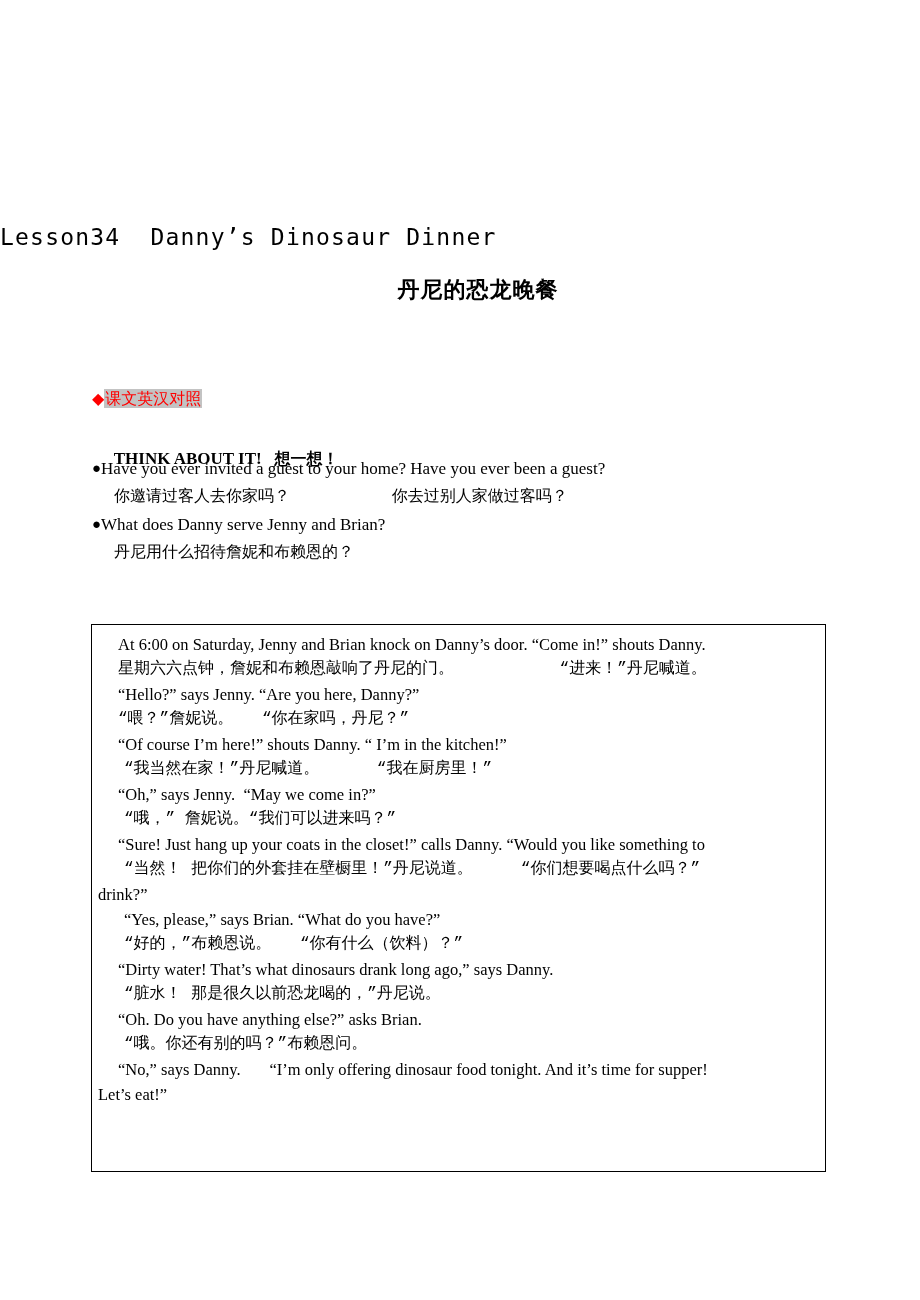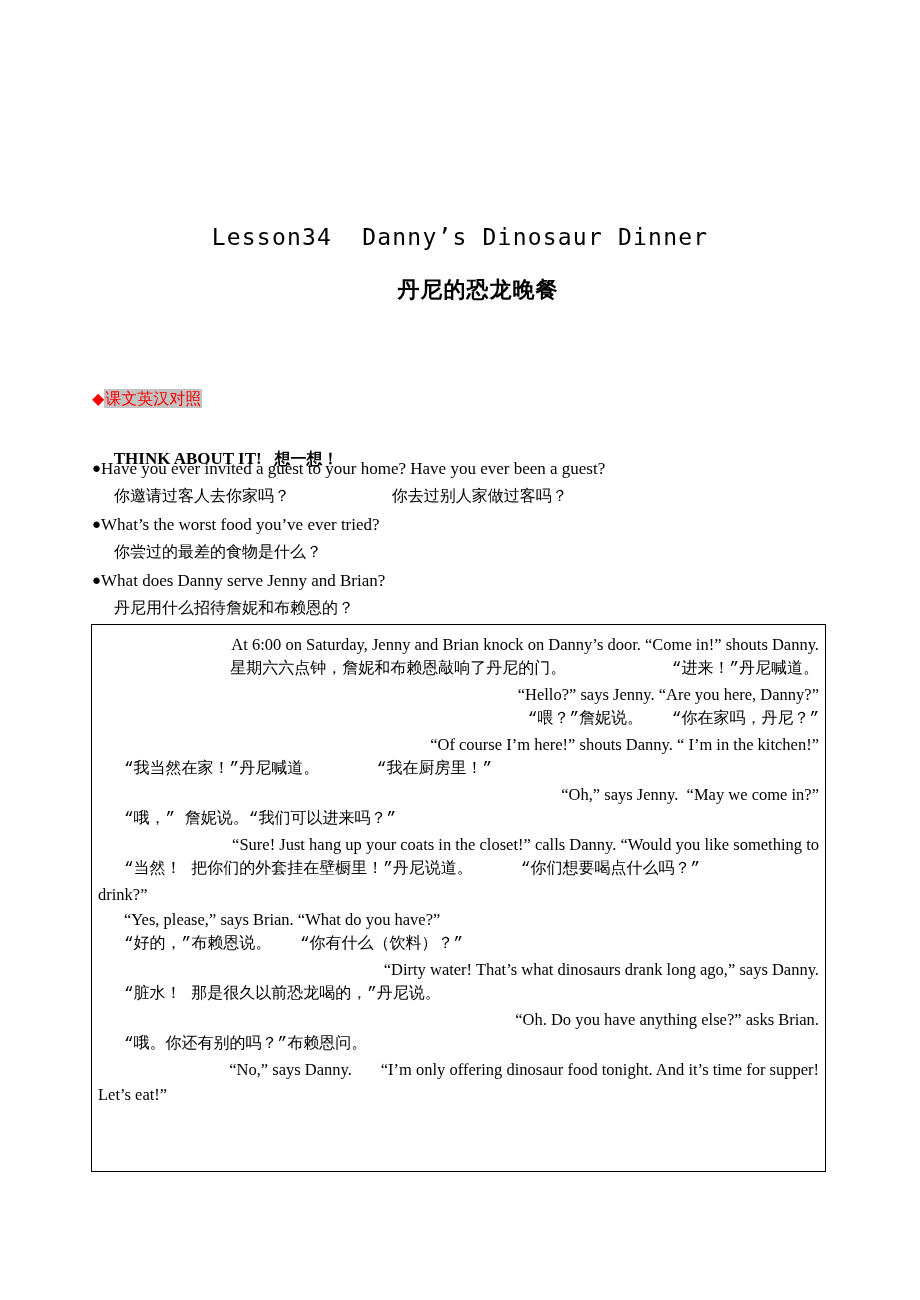--- a/index.html
+++ b/index.html
@@ -37,21 +37,21 @@
     letter-spacing: 0.5px;
     white-space: nowrap;
   }
 
   
   .lesson-en {
     position: absolute;
     top: 224px;
     left: 0;
     width: 920px;
-    text-align: center;
+    text-align: left;
     font-family: "DejaVu Sans Mono", "Liberation Mono", monospace;
     font-size: 23px;
     letter-spacing: 1.2px;
     white-space: pre;
   }
   .lesson-cn {
     position: absolute;
     top: 275px;
     left: 0;
     width: 920px;
@@ -148,21 +148,21 @@
   }
   .d-en {
     font-family: "Liberation Serif", "DejaVu Serif", serif;
     font-size: 16.5px;
   }
   .d-cn {
     font-family: Liberation Mono, monospace;
     font-size: 16px;
   }
   .ind-0  { padding-left: 0px; }
-  .ind-1  { padding-left: 20px; text-align: right; }
+  .ind-1  { padding-left: 20px; }
   .ind-2  { padding-left: 26px; }
 </style>
 </head>
 <body>
 
 <div class="page">
 
 
   <div class="lesson-en">Lesson34  Danny’s Dinosaur Dinner</div>
 
@@ -176,24 +176,20 @@
     <span>THINK ABOUT IT!</span><span>&nbsp;&nbsp;&nbsp;</span><span class="cn">想一想！</span>
   </div>
 
   <div class="qa-list">
 
     <div class="qa-item">
       <div class="qa-en"><span class="bullet">●</span><span>Have you ever invited a guest to your home? Have you ever been a guest?</span></div>
       <div class="qa-cn">你邀请过客人去你家吗？                    你去过别人家做过客吗？</div>
     </div>
 
-    <div class="qa-item">
-      <div class="qa-en"><span class="bullet">●</span><span>What’s the worst food you’ve ever tried?</span></div>
-      <div class="qa-cn">你尝过的最差的食物是什么？</div>
-    </div>
 
     <div class="qa-item">
       <div class="qa-en"><span class="bullet">●</span><span>What does Danny serve Jenny and Brian?</span></div>
       <div class="qa-cn">丹尼用什么招待詹妮和布赖恩的？</div>
     </div>
 
   </div>
 
   <div class="dialogue-box">
     <div id="dialogue-lines">

